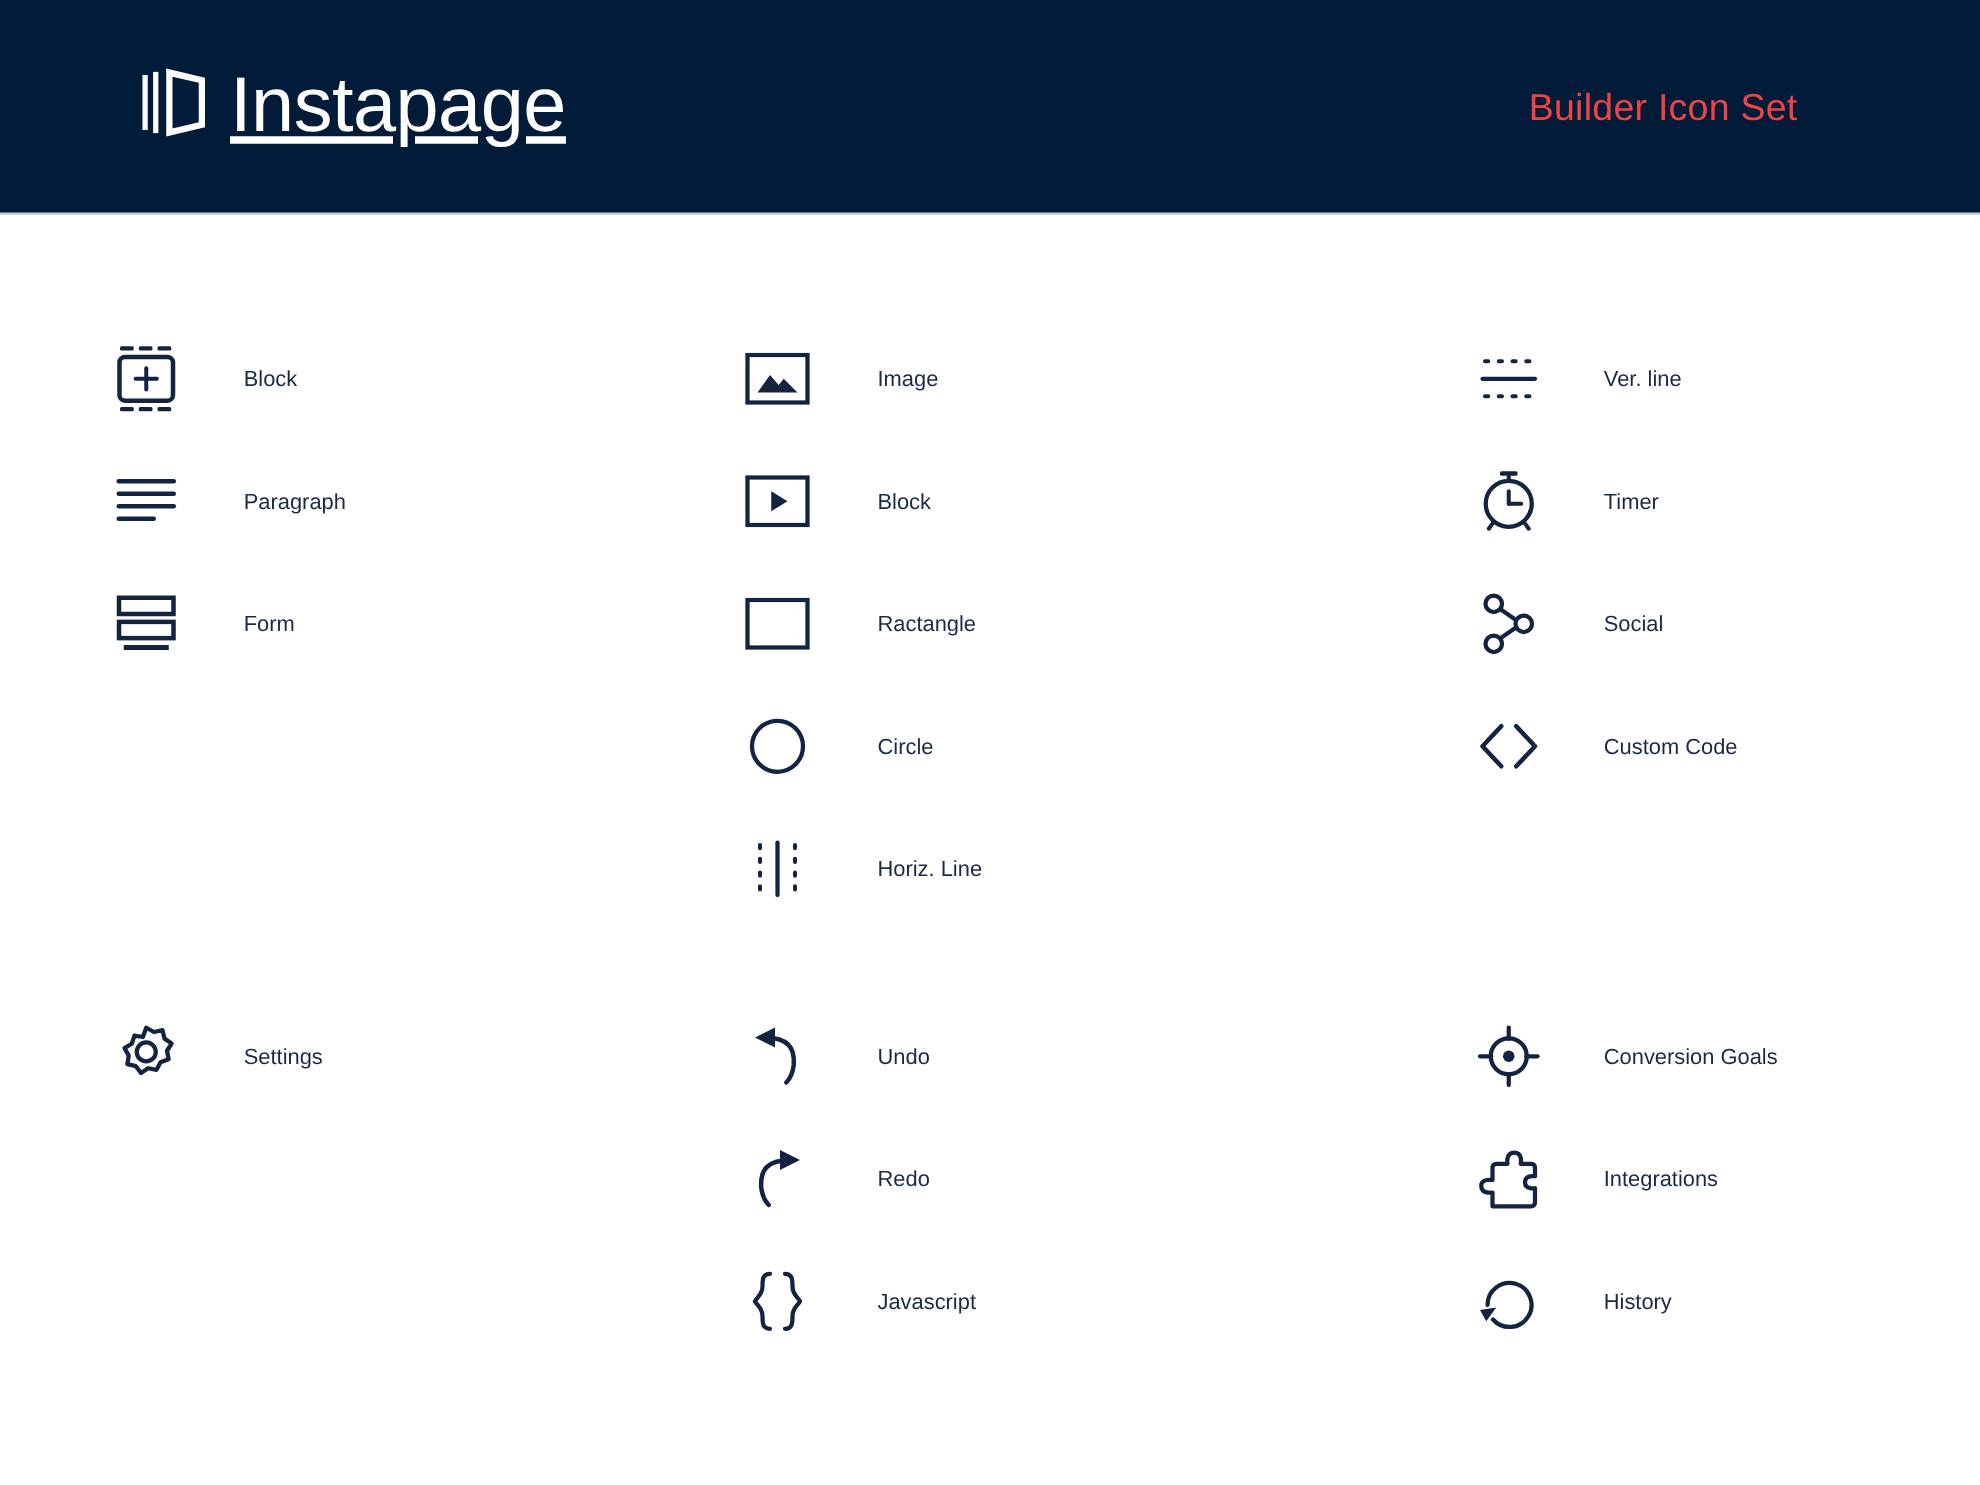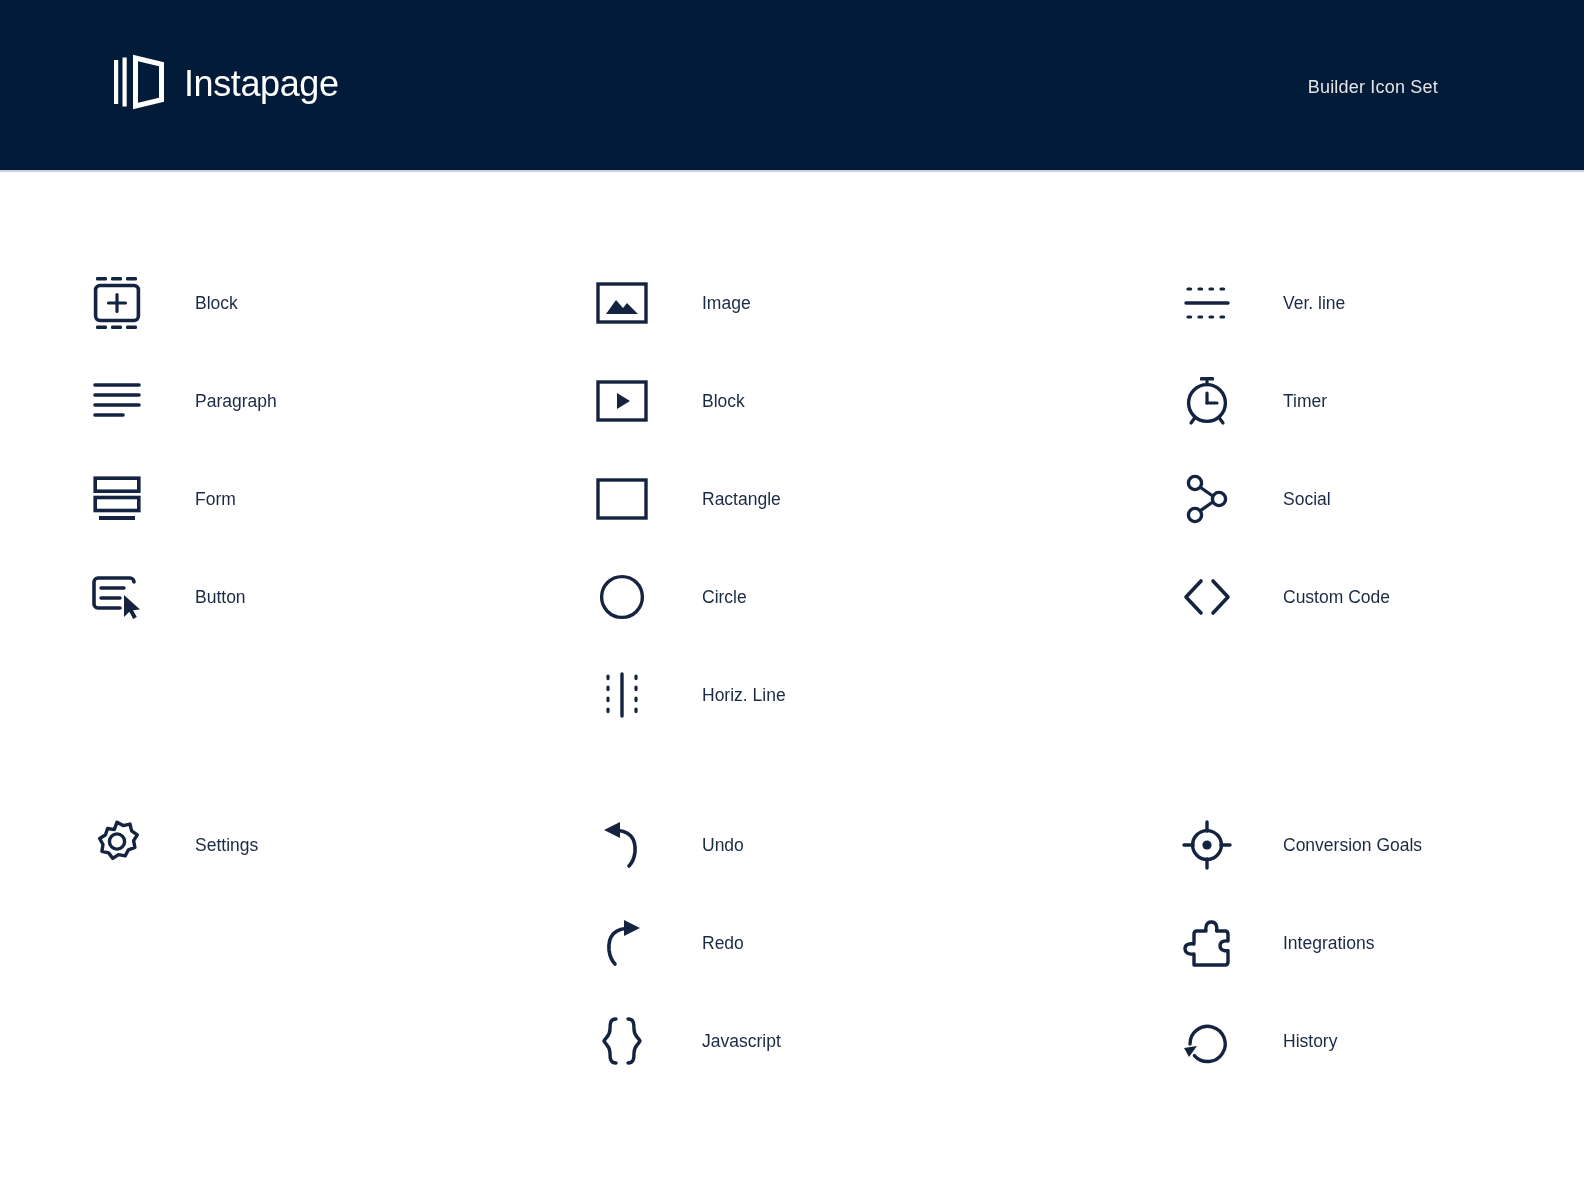--- a/index.html
+++ b/index.html
@@ -37,32 +37,33 @@
     top: 54px;
     display: flex;
     align-items: center;
     gap: 14px;
   }
   .brand-mark {
     display: block;
   }
   .brand-name {
     color: #ffffff;
-    font-size: 36px;
+    font-size: 62px;
     line-height: 46px;
     letter-spacing: -0.4px;
     font-weight: 400;
     white-space: nowrap;
+    text-decoration: underline;
   }
   .header-title {
     position: absolute;
     right: 146px;
     top: 70px;
-    color: #e5e5e5;
-    font-size: 18px;
+    color: #ef4444;
+    font-size: 30px;
     line-height: 34px;
     font-weight: 400;
     letter-spacing: 0.2px;
     white-space: nowrap;
   }
 
   
   .grid {
     position: absolute;
     left: 0;
@@ -180,33 +181,20 @@
             <span class="item-icon">
               <svg width="50" height="48" viewBox="0 0 50 48">
                 <rect x="3.2" y="3.2" width="43.6" height="13" fill="none" stroke="#14233F" stroke-width="3.6"></rect>
                 <rect x="3.2" y="22.5" width="43.6" height="13" fill="none" stroke="#14233F" stroke-width="3.6"></rect>
                 <rect x="7" y="41" width="36" height="4" fill="#14233F"></rect>
               </svg>
             </span>
             <span class="item-label lbl-pad-1">Form</span>
           </div>
 
-          <div class="item">
-            <span class="item-icon">
-              <svg width="54" height="46" viewBox="0 0 54 46">
-                <path d="M44 8 C44 5.8 42.2 4 40 4 L8 4 C5.8 4 4 5.8 4 8 L4 30 C4 32.2 5.8 34 8 34 L30 34" fill="none" stroke="#14233F" stroke-width="3.6" stroke-linecap="round"></path>
-                <g stroke="#14233F" stroke-width="3.4" stroke-linecap="round">
-                  <line x1="11" y1="14" x2="34" y2="14"></line>
-                  <line x1="11" y1="24" x2="30" y2="24"></line>
-                </g>
-                <path d="M34 21 L34 43 L39.4 37.8 L43.2 45 L46.8 43 L43 36.2 L50 35.6 Z" fill="#14233F"></path>
-              </svg>
-            </span>
-            <span class="item-label lbl-pad-1">Button</span>
-          </div>
         </div>
 
         <div class="col col-2">
 
           <div class="item">
             <span class="item-icon">
               <svg width="52" height="42" viewBox="0 0 52 42">
                 <rect x="2" y="2" width="48" height="38" fill="none" stroke="#14233F" stroke-width="3.4"></rect>
                 <path d="M10 32 L20 18 L27 26 L31 21 L42 32 Z" fill="#14233F"></path>
               </svg>

